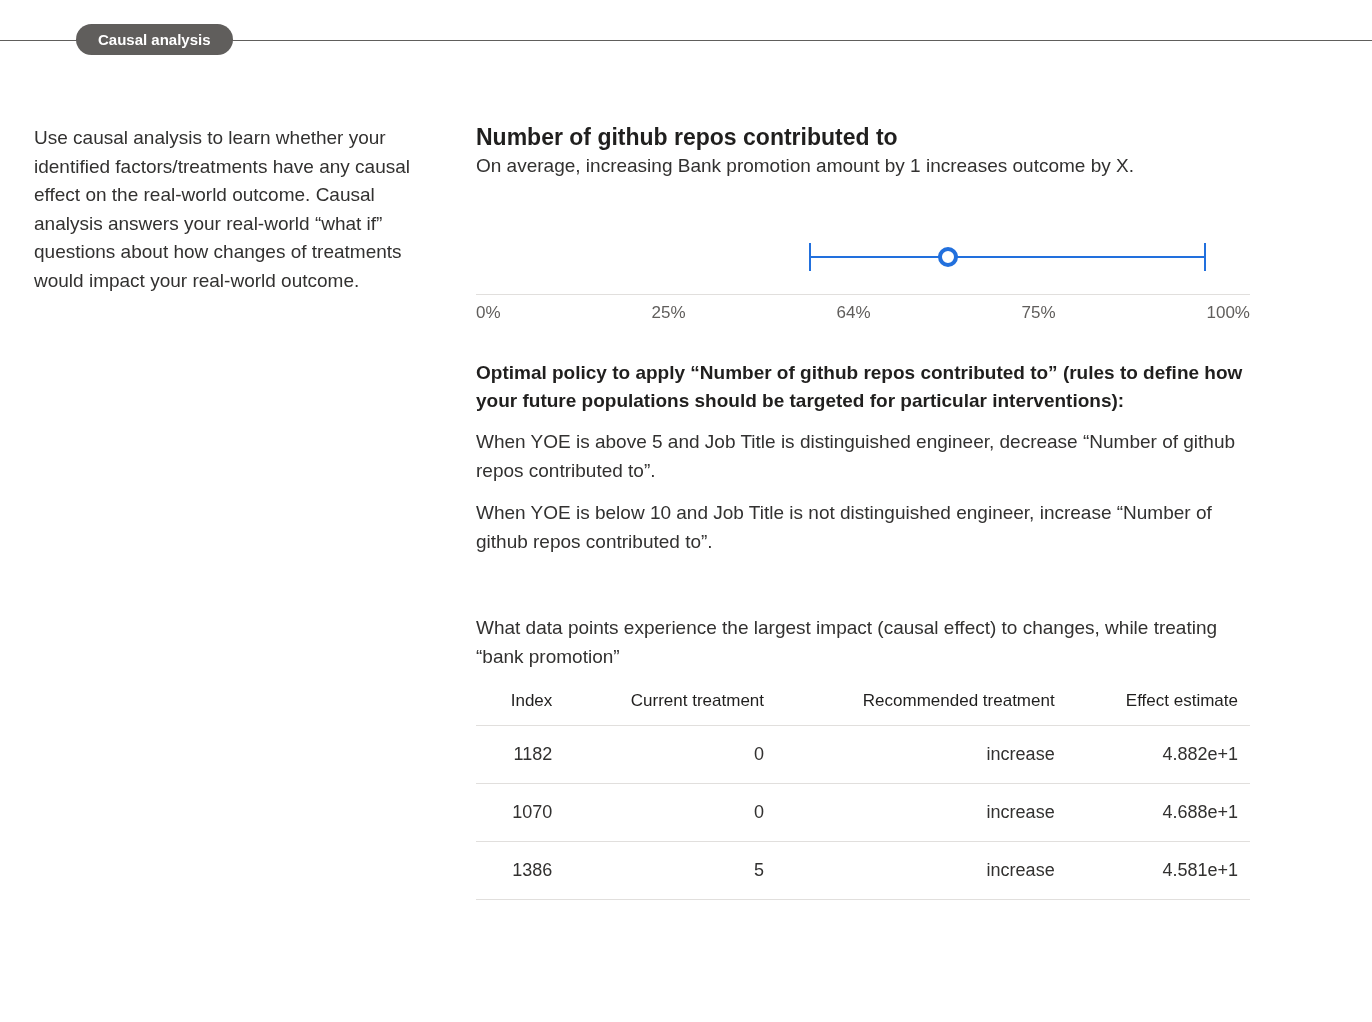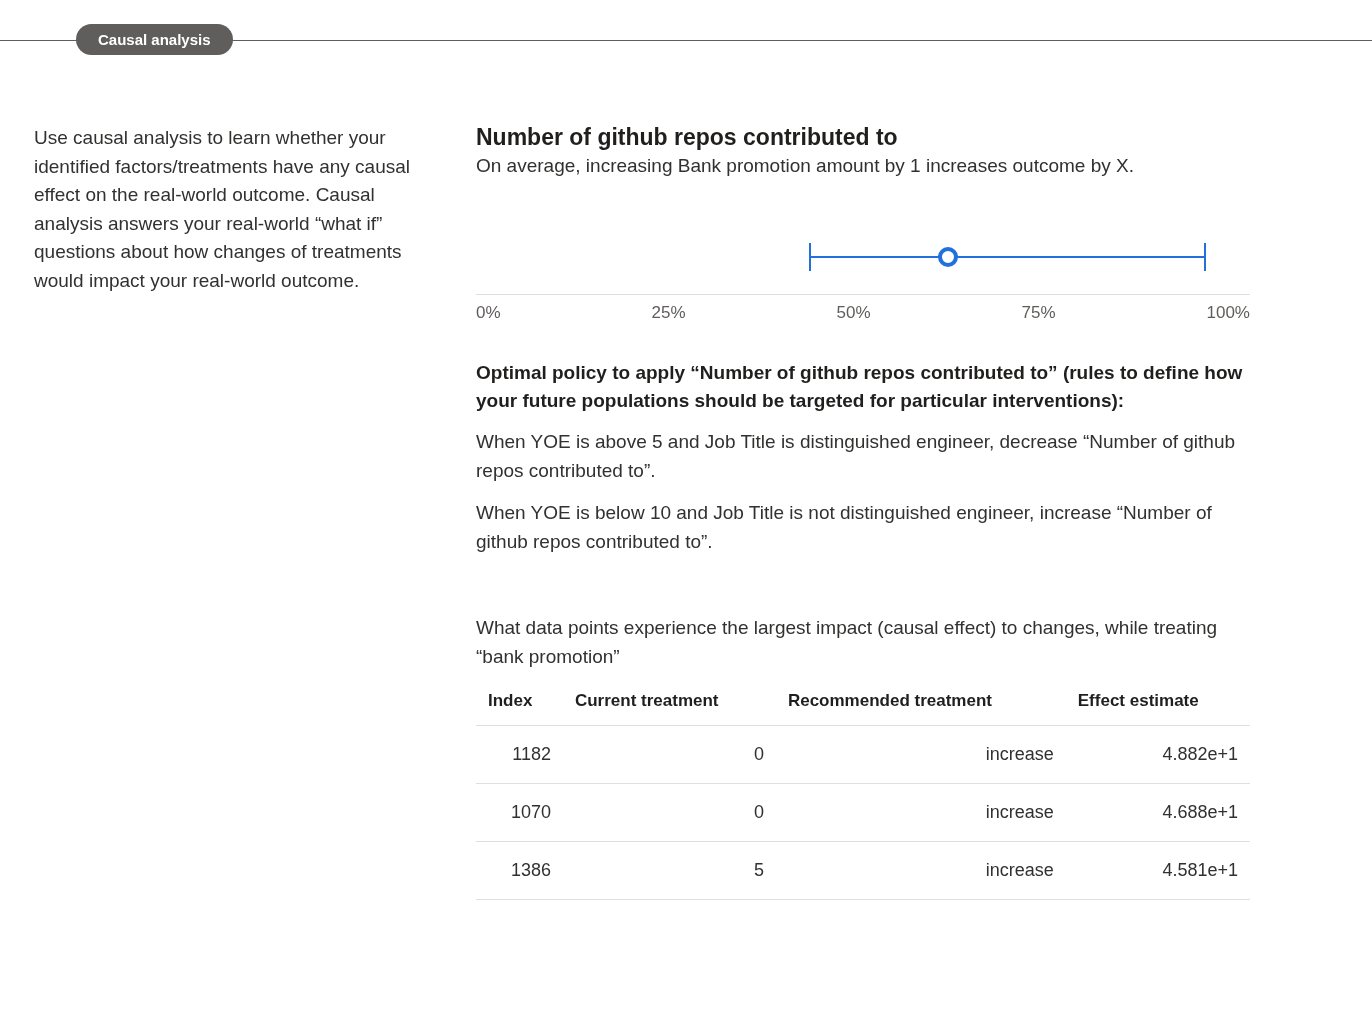--- a/index.html
+++ b/index.html
@@ -120,23 +120,23 @@
       color: #323130;
       margin-bottom: 14px;
     }
     .spacer { height: 22px; }
     table {
       width: 100%;
       border-collapse: collapse;
       margin-top: 6px;
     }
     th {
-      font-weight: 700;
+      font-weight: 400;
       font-size: 17px;
-      text-align: left;
+      text-align: right;
       padding: 6px 12px 14px 12px;
       color: #201f1e;
       vertical-align: bottom;
     }
     td {
       font-size: 18px;
       text-align: right;
       padding: 18px 12px;
       border-top: 1px solid #e1dfdd;
       color: #323130;
@@ -165,21 +165,21 @@
       <div class="ci-track">
         <div class="ci-end" style="left:43%"></div>
         <div class="ci-bar" style="left:43%; width:51%"></div>
         <div class="ci-end" style="left:94%"></div>
         <div class="ci-point" style="left:61%"></div>
       </div>
     </div>
     <div class="axis-ticks">
       <span>0%</span>
       <span>25%</span>
-      <span>50%</span>
+      <span>64%</span>
       <span>75%</span>
       <span>100%</span>
     </div>
 
     <div class="section-h">Optimal policy to apply “Number of github repos contributed to” (rules to define how your future populations should be targeted for particular interventions):</div>
     <div class="rule-text">When YOE is above 5 and Job Title is distinguished engineer, decrease “Number of github repos contributed to”.</div>
     <div class="rule-text">When YOE is below 10 and Job Title is not distinguished engineer, increase “Number of github repos contributed to”.</div>
 
     <div class="spacer"></div>
     <div class="spacer"></div>

